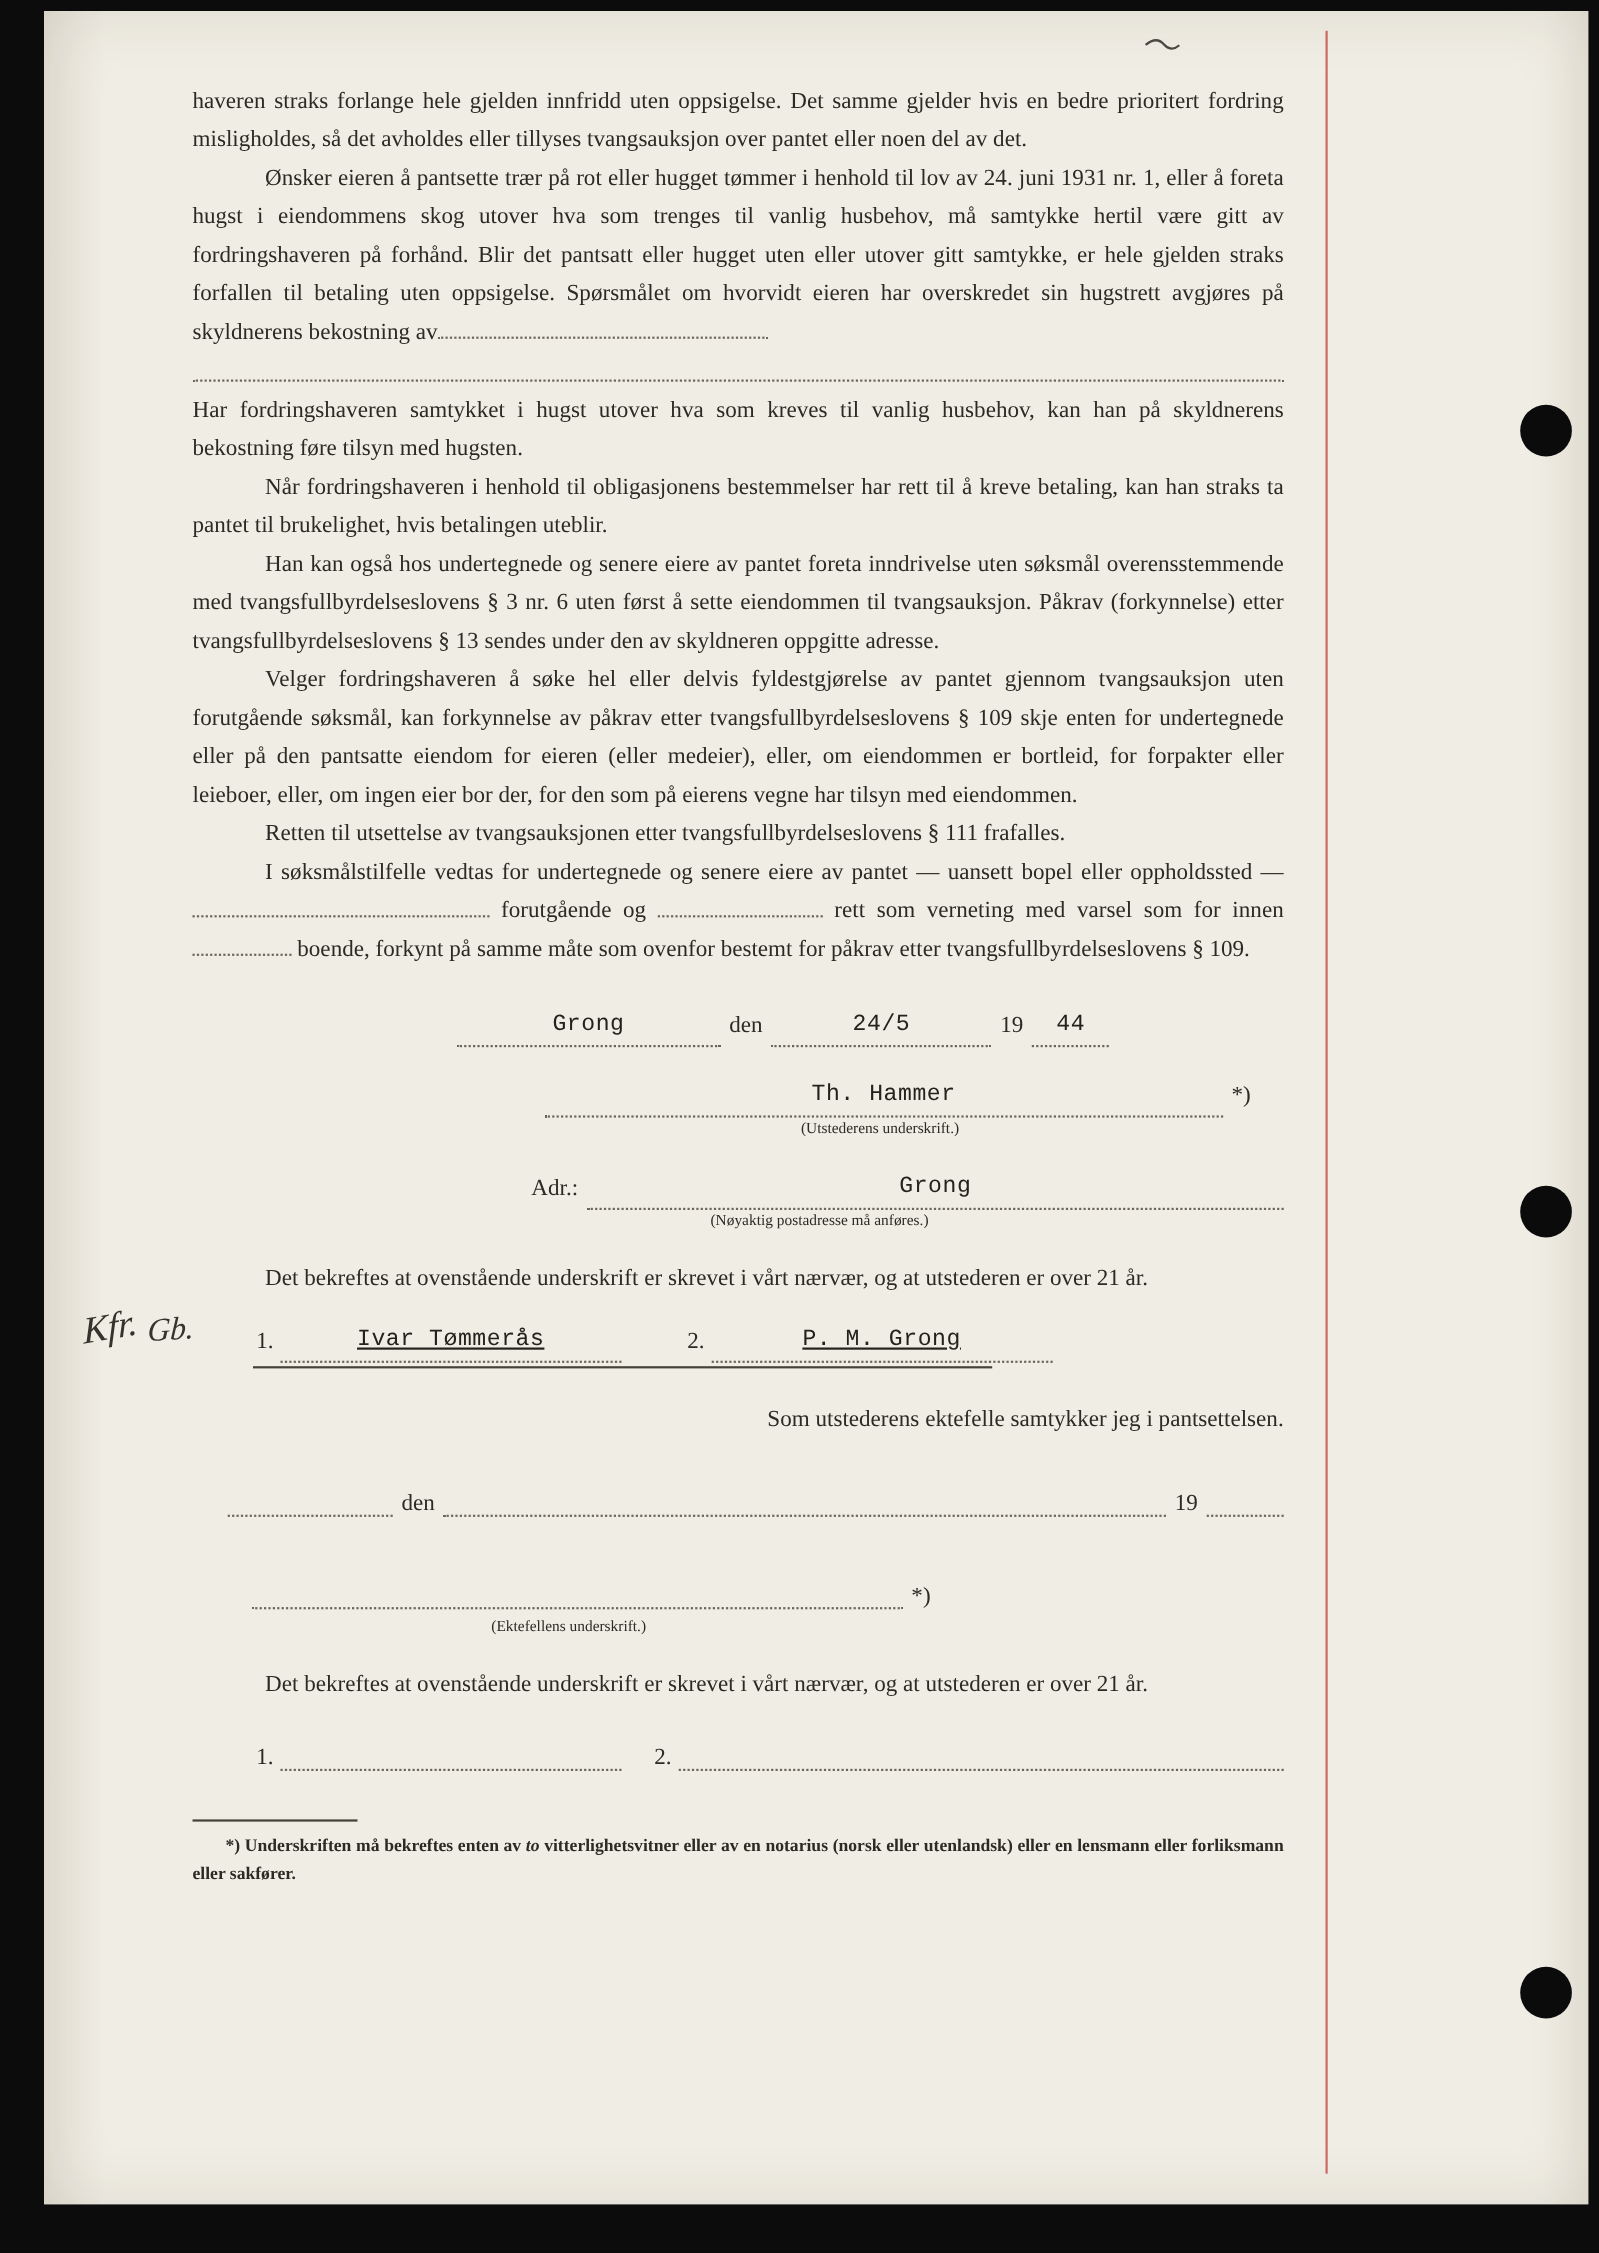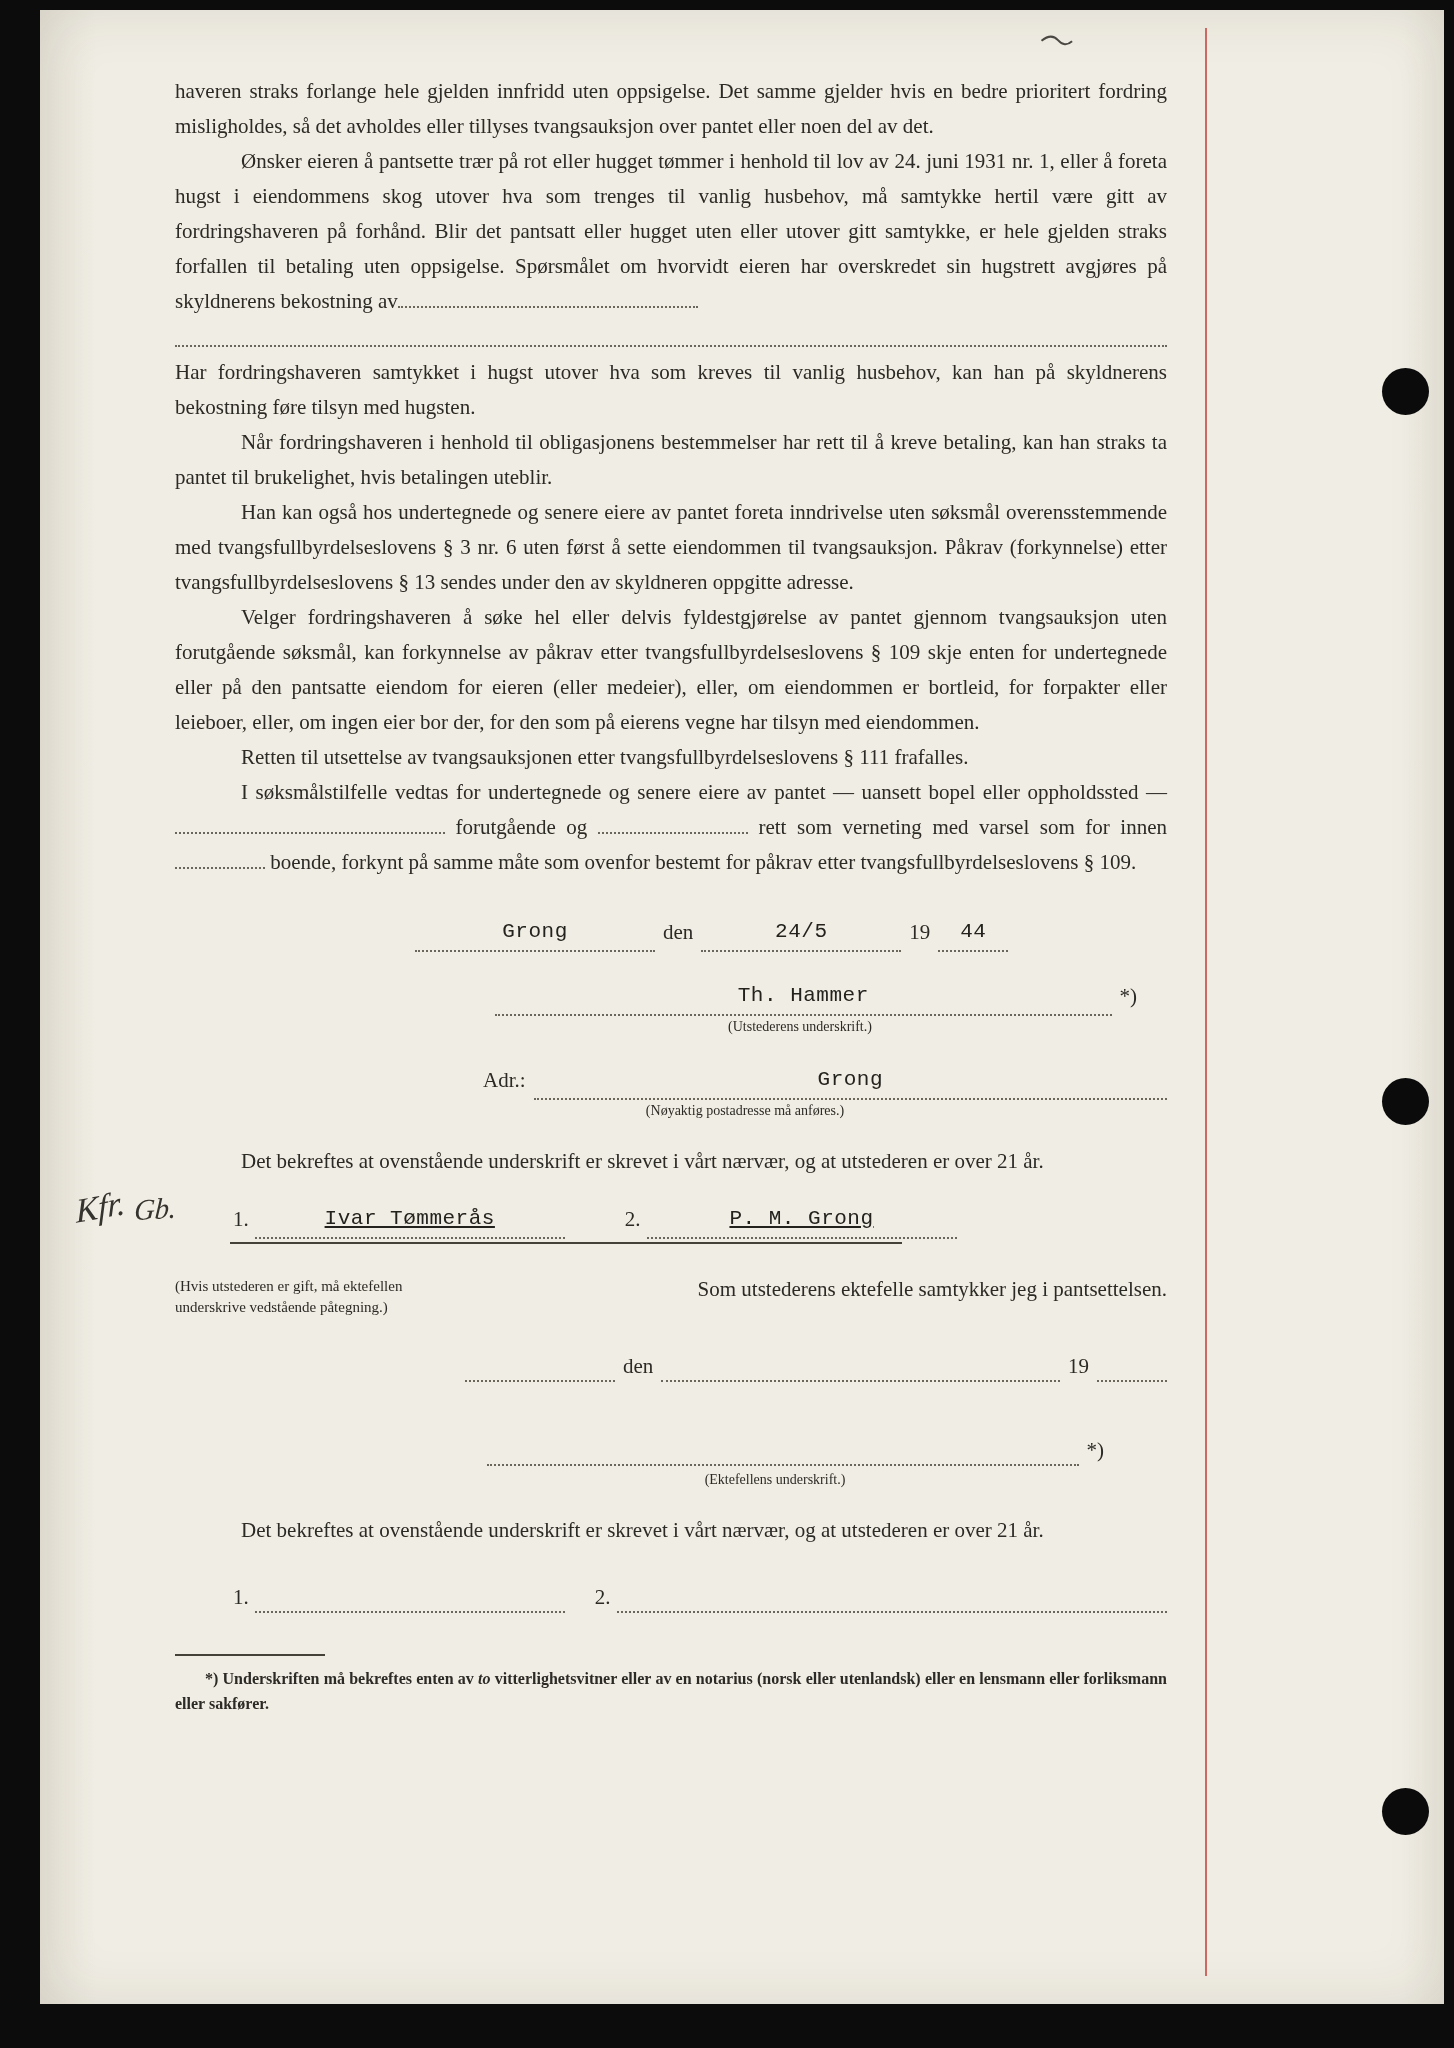--- a/index.html
+++ b/index.html
@@ -36,21 +36,21 @@
   .indent{text-indent:66px;}
 
   .dots-tail,.dots-inline{
     display:inline-block;height:14px;vertical-align:baseline;
     border-bottom:2px dotted var(--dots);
   }
   .dots-tail{width:300px;}
   .w270{width:270px;} .w150{width:150px;} .w90{width:90px;}
   .fill-row{border-bottom:2px dotted var(--dots);height:28px;margin-bottom:8px;}
 
-  .row{display:flex;align-items:center;}
+  .row{display:flex;align-items:flex-start;}
   .fillbox{
     border-bottom:2px dotted var(--dots);text-align:center;
     min-height:30px;padding:0 6px 1px 6px;
   }
   .grow{flex:1;}
   .w240{width:240px;} .w200{width:200px;} .w70{width:70px;} .w310{width:310px;text-decoration:underline;}
   .sp30{width:30px;} .sp60{width:60px;}
   .lbl{padding:0 8px 1px 8px;white-space:nowrap;}
   .num{padding:0 6px 1px 0;white-space:nowrap;}
   .typed{font-family:"Liberation Mono","DejaVu Sans Mono",monospace;font-size:21px;letter-spacing:.5px;color:#23221d;}
@@ -157,21 +157,20 @@
       <span class="handwriting"><span class="m1">Kfr.</span> <span class="m2">Gb.</span></span>
       <span class="num">1.</span>
       <span class="fillbox w310 typed">Ivar Tømmerås</span>
       <span class="sp60"></span>
       <span class="num">2.</span>
       <span class="fillbox w310 typed">P. M. Grong</span>
     </div>
     <div class="underline-rule"></div>
 
     <div class="spouse">
-      <div class="spouse-note">(Hvis utstederen er gift, må ektefellen underskrive vedstående påtegning.)</div>
       <div class="spouse-right">
         <p class="consent">Som utstederens ektefelle samtykker jeg i pantsettelsen.</p>
         <div class="row spouse-den-row">
           <span class="fillbox w150"></span>
           <span class="lbl">den</span>
           <span class="fillbox grow"></span>
           <span class="lbl">19</span>
           <span class="fillbox w70"></span>
         </div>
         <div class="row spouse-sig-row">

